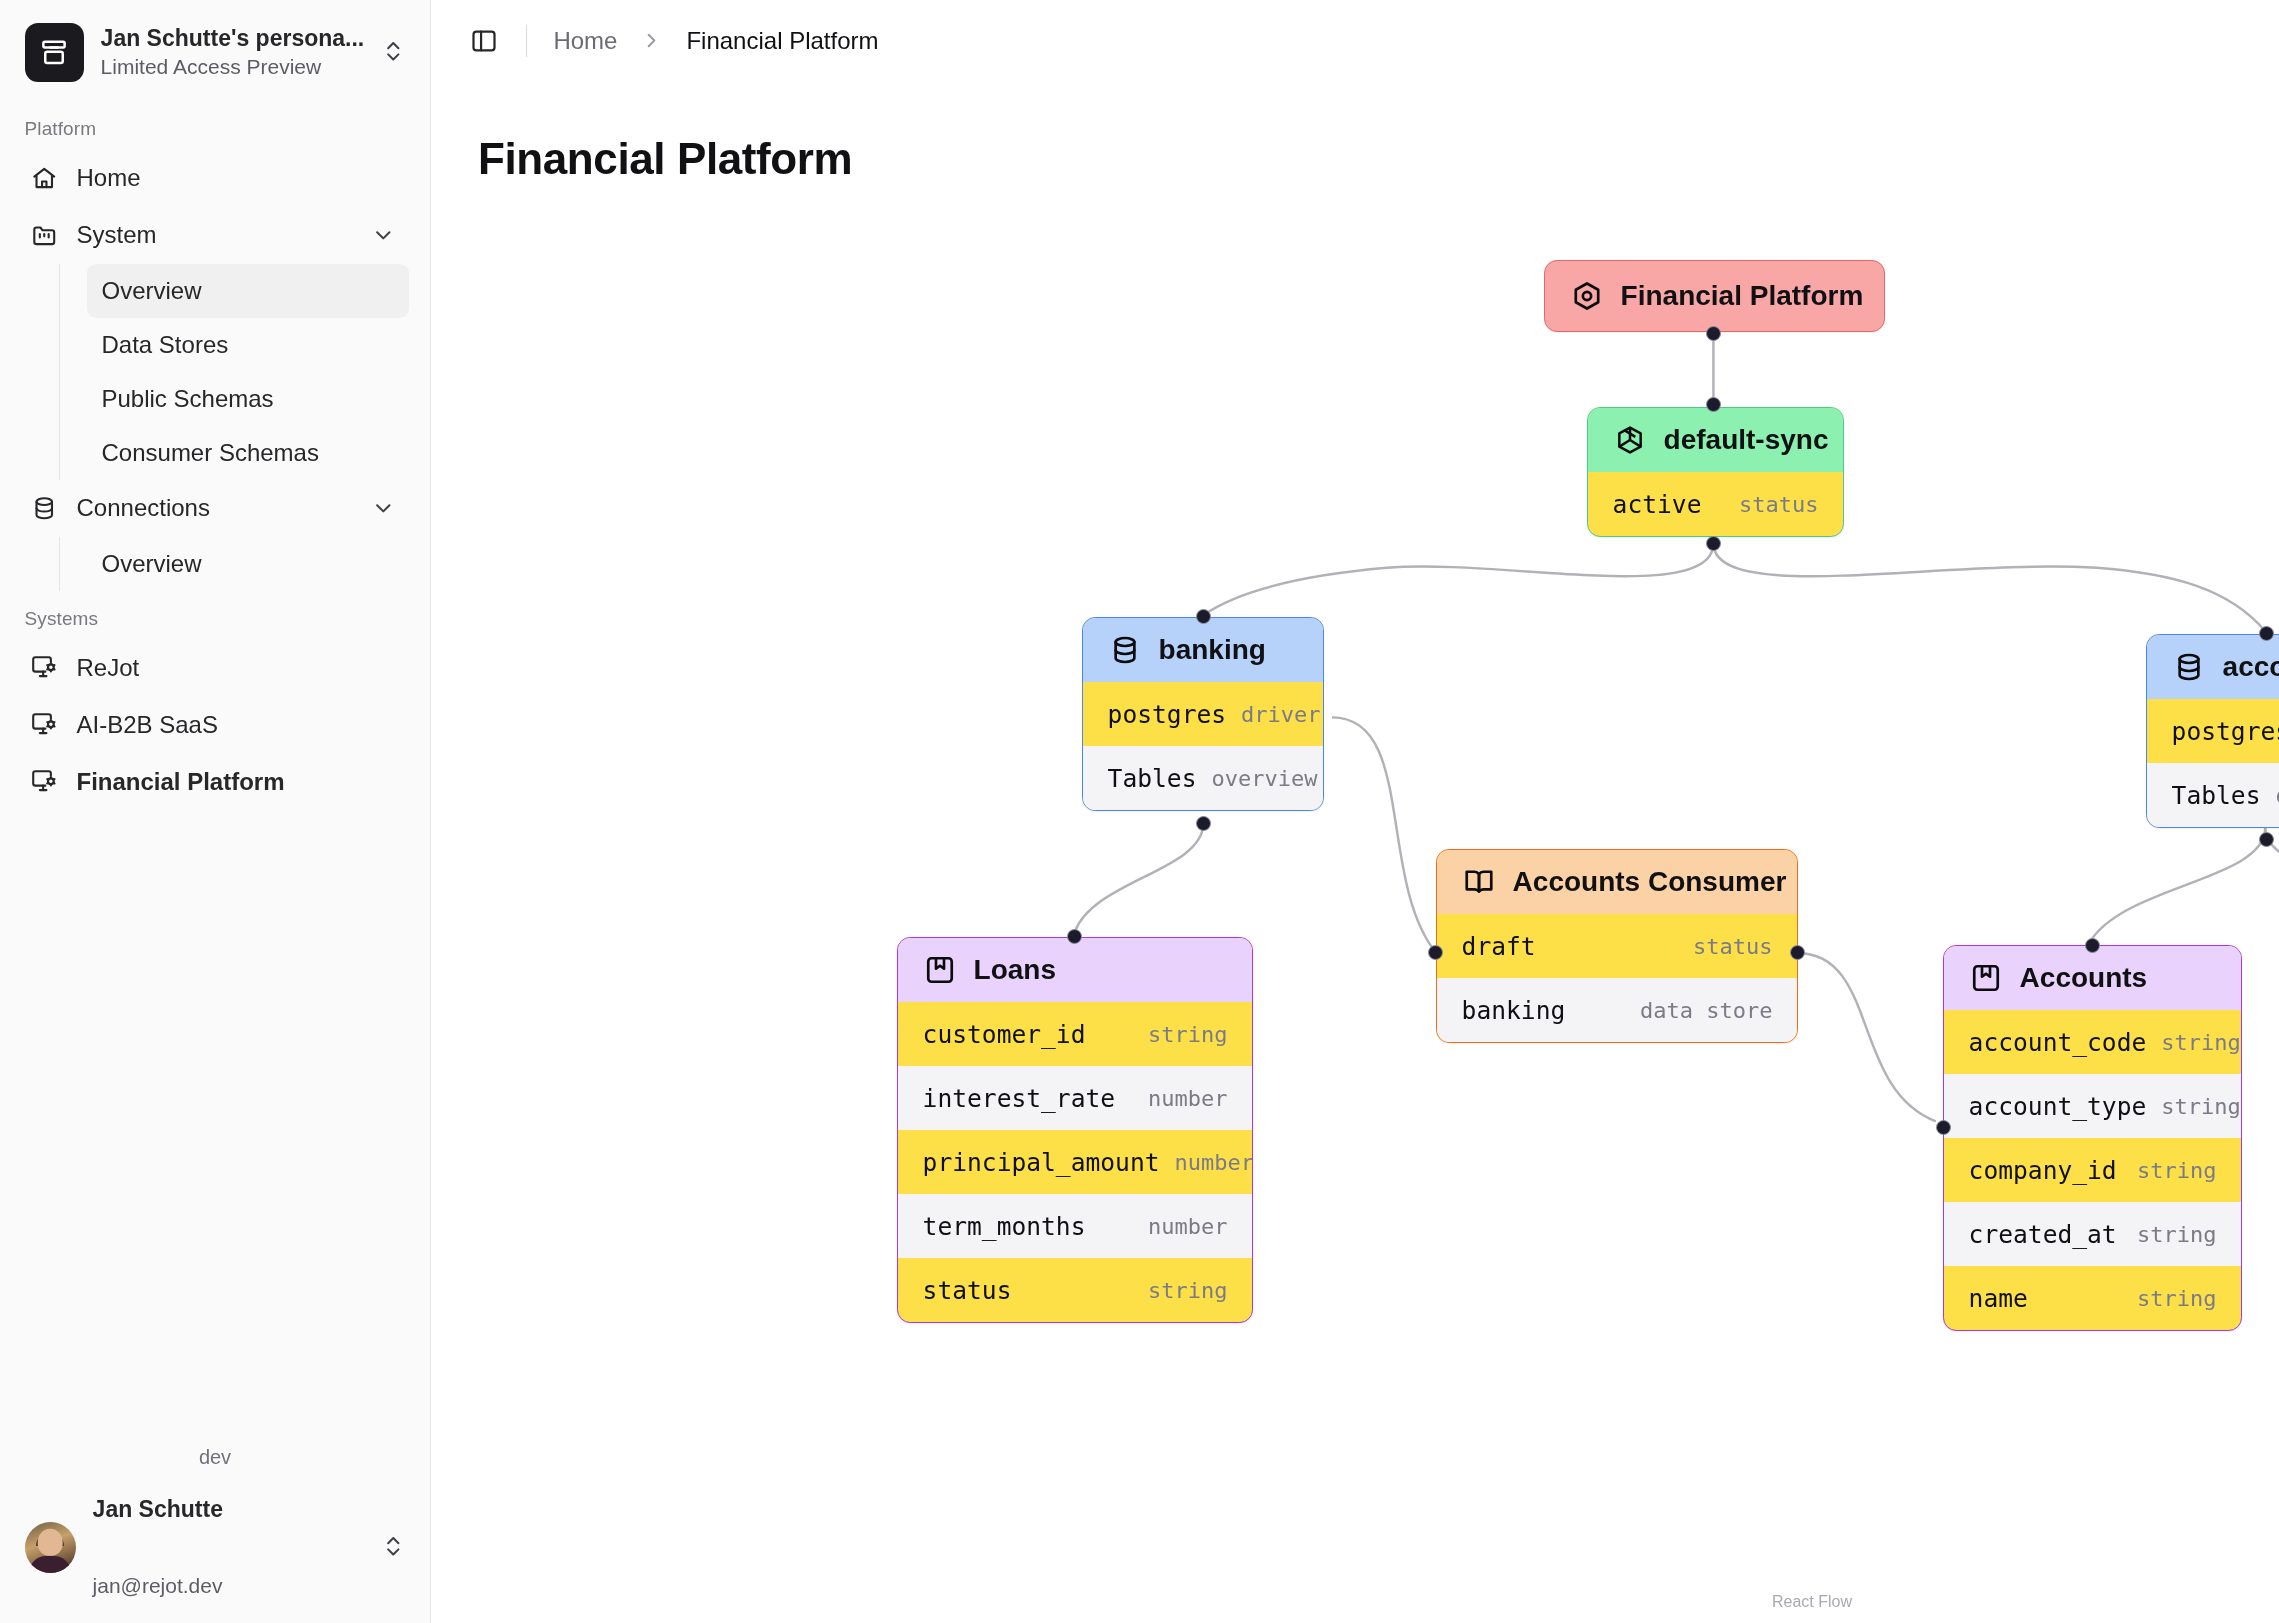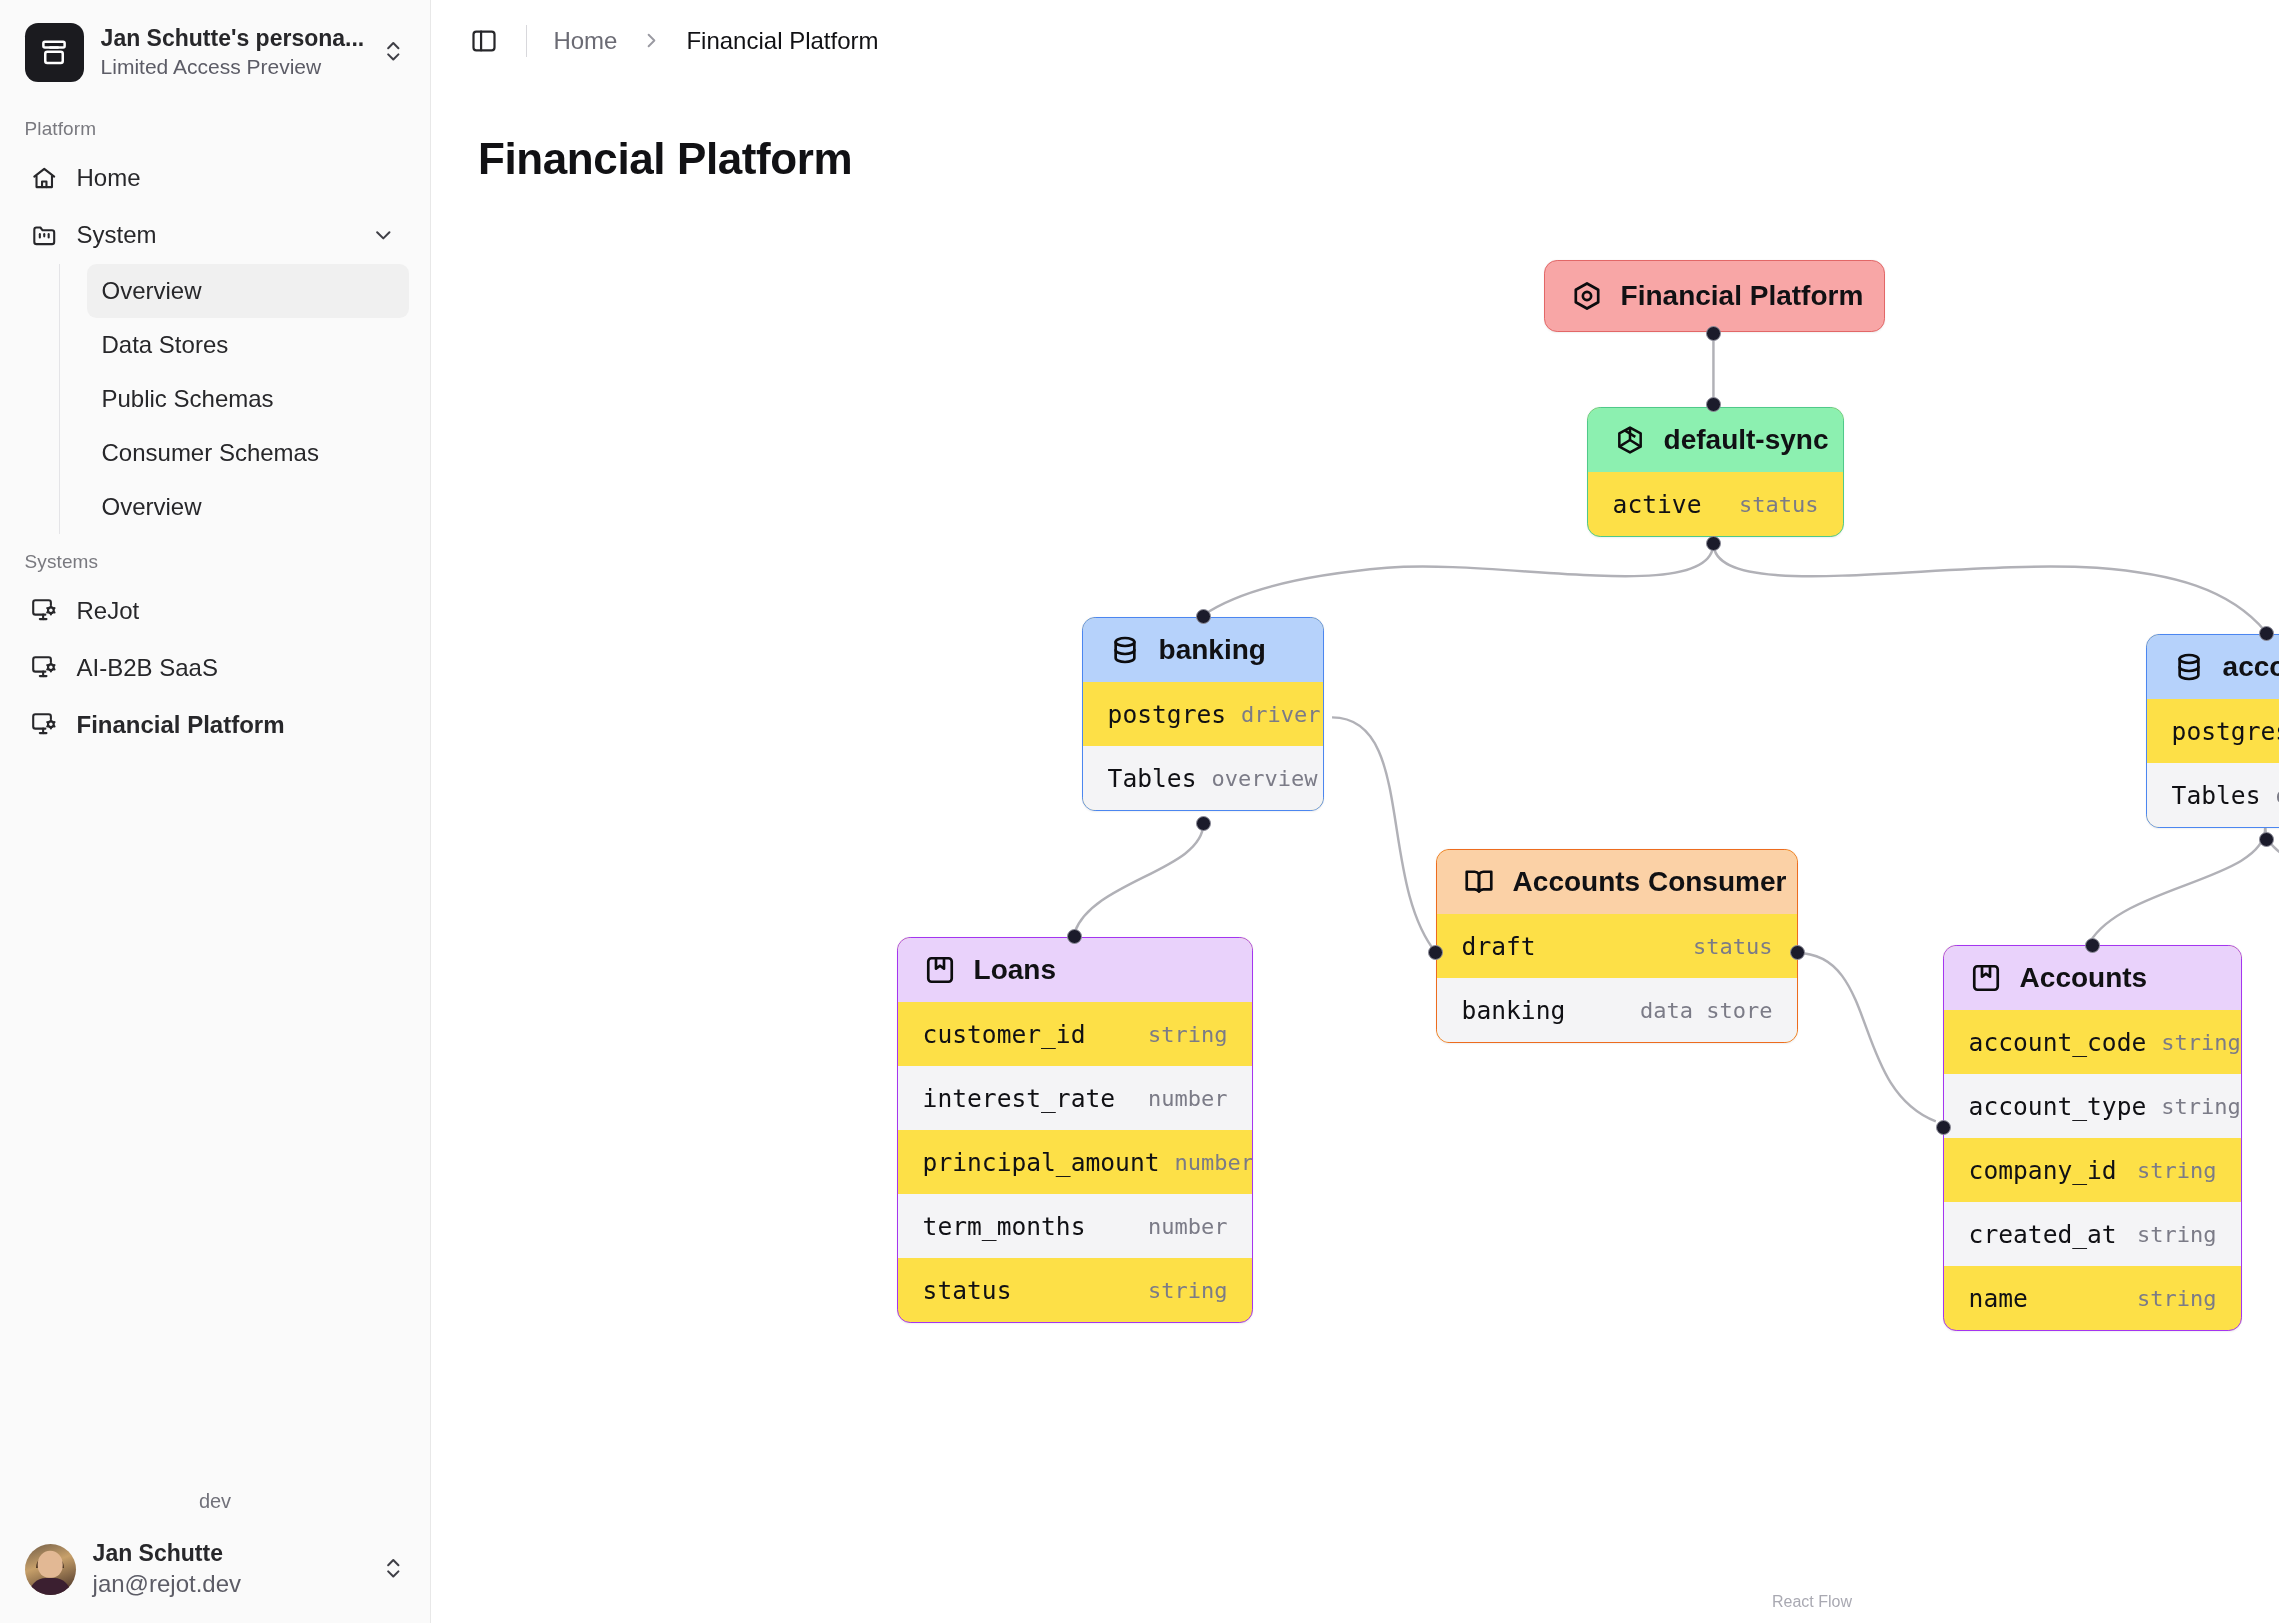--- a/index.html
+++ b/index.html
@@ -91,21 +91,21 @@
   .avatar .hair {
     position:absolute; left:50%; top:22%; transform:translateX(-50%);
     width: 28px; height: 13.2px; border-radius: 13.2px 13.2px 0 0; background:#4b3422;
   }
   .avatar .body {
     position:absolute; left:50%; bottom:-1.9px; transform:translateX(-50%);
     width: 42px; height: 19px; border-radius: 17px 17px 0 0; background:#3b1f30;
   }
   .user-text { flex: 1; min-width: 0; }
   .user-name { font-size: 23px; font-weight: 700; color: #27272a; line-height:1.25; }
-  .user-mail { font-size: 24px; color: #5c5c66; line-height:1.3; }
+  .user-mail { font-size: 21px; color: #5c5c66; line-height:1.3;margin-top:48px; }
 
   
   .main { flex: 1; position: relative; background: #fff; height: 1624px; }
   .topbar {
     height: 81px; display: flex; align-items: center;
     gap: 0; padding: 0 32px 0 32px;
   }
   .panel-toggle {
     width: 42px; height: 42px; display:flex; align-items:center; justify-content:center;
     cursor: pointer; color:#27272a; border-radius:7.6px;
@@ -233,20 +233,35 @@
           <span>Data Stores</span>
         </div>
         <div class="subnav-item">
           <span>Public Schemas</span>
         </div>
         <div class="subnav-item">
           <span>Consumer Schemas</span>
         </div>
       </div>
 
+      <div class="nav-item">
+        <span class="nav-icon">
+          <svg width="26.5" height="26.5" viewBox="0 0 24 24" fill="none" stroke="currentColor" stroke-width="1.9" stroke-linecap="round" stroke-linejoin="round">
+            <ellipse cx="12" cy="6" rx="7" ry="3"></ellipse>
+              <path d="M5 6v12c0 1.7 3.1 3 7 3s7-1.3 7-3V6"></path>
+              <path d="M5 12c0 1.7 3.1 3 7 3s7-1.3 7-3"></path>
+          </svg>
+        </span>
+        <span class="nav-label">Connections</span>
+        <span class="chev">
+          <svg width="24.6" height="24.6" viewBox="0 0 24 24" fill="none" stroke="currentColor" stroke-width="2" stroke-linecap="round" stroke-linejoin="round">
+              <path d="m6 9 6 6 6-6"></path>
+            </svg>
+        </span>
+      </div>
 
       <div class="subnav">
         <div class="subnav-item">
           <span>Overview</span>
         </div>
       </div>
     </div>
 
     <div class="nav-section-label">Systems</div>
     <div class="nav-list">

